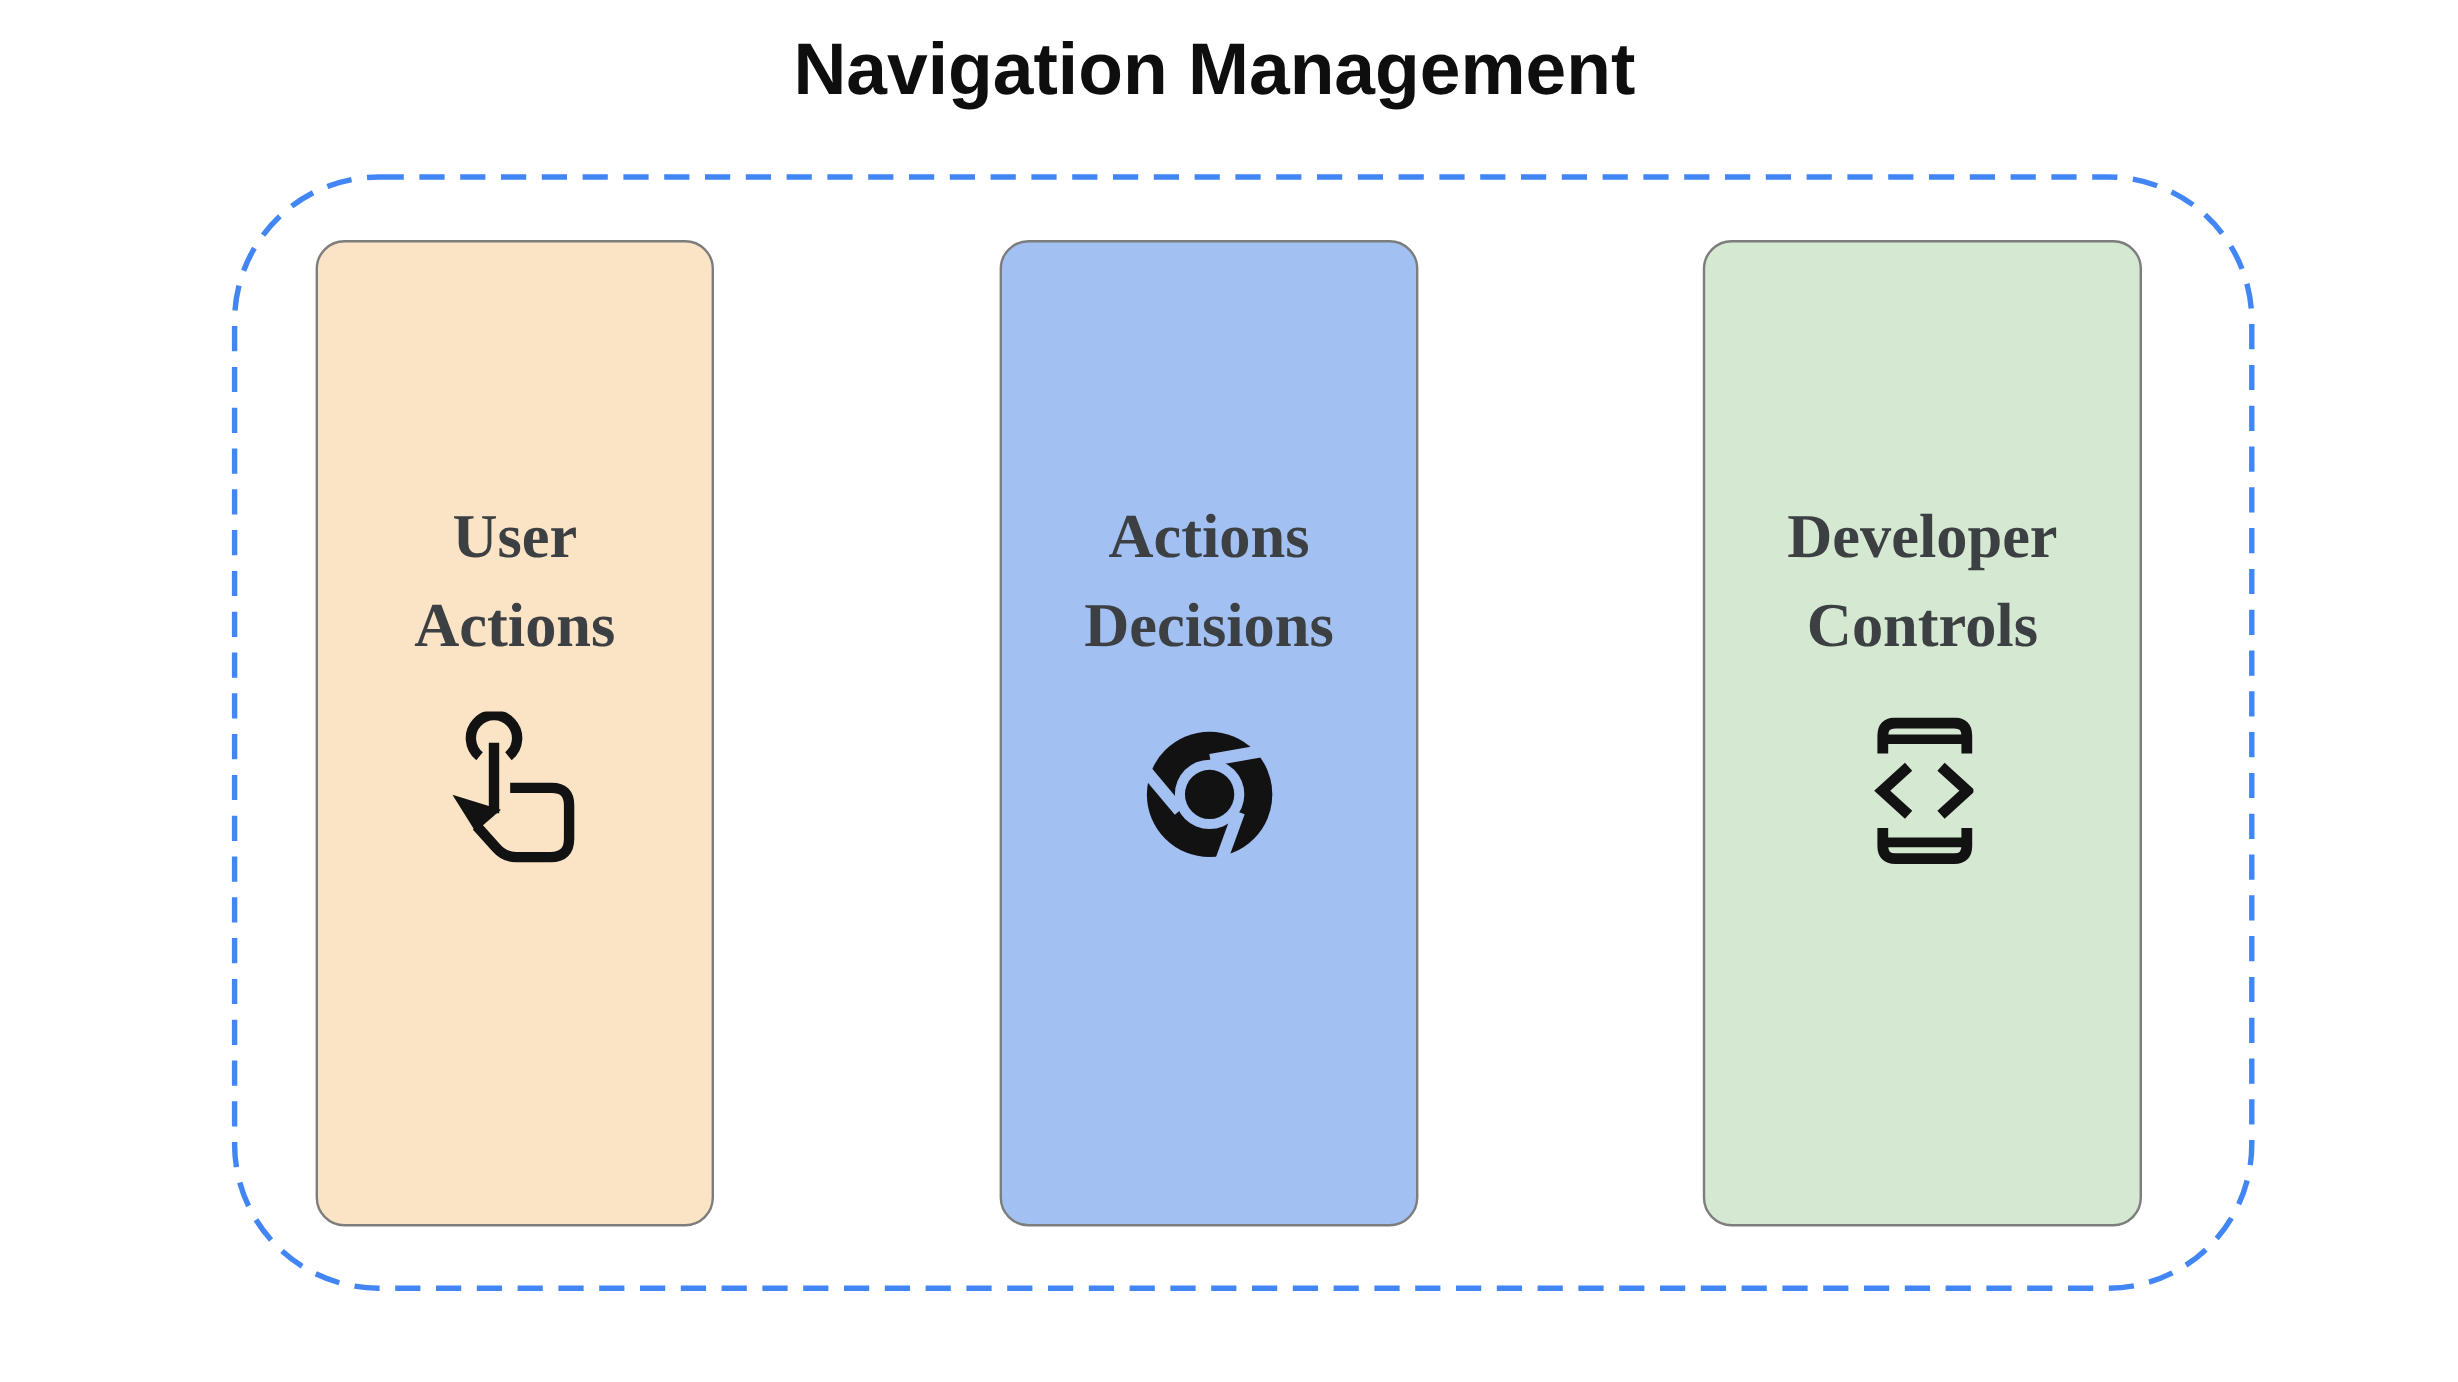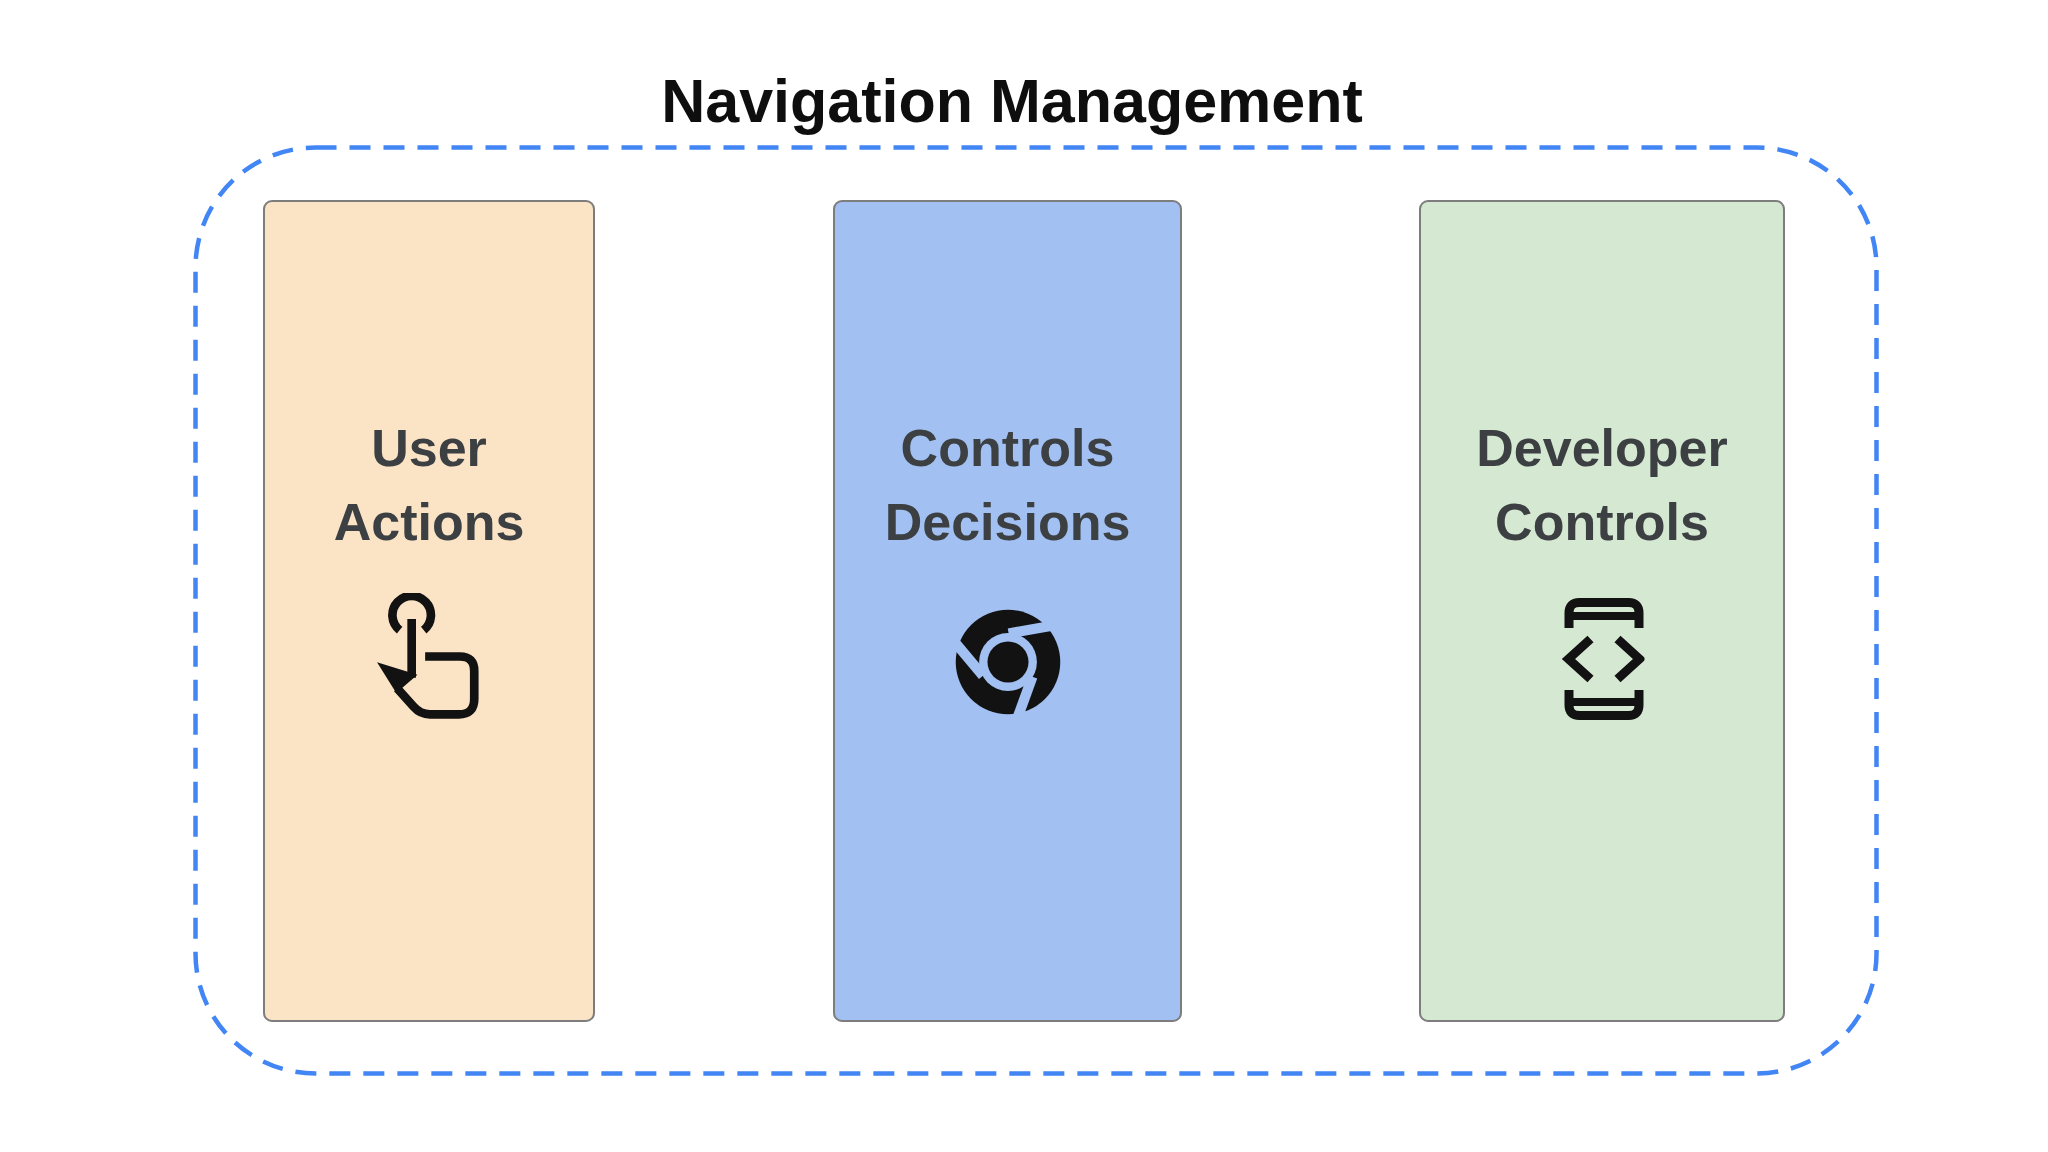--- a/index.html
+++ b/index.html
@@ -2,26 +2,26 @@
 <html><head>
 <meta charset="utf-8">
 <style>
   html,body{margin:0;padding:0;}
   body{
     width:2048px;height:1152px;position:relative;background:#ffffff;
     font-family:"Liberation Sans","DejaVu Sans",sans-serif;overflow:hidden;
   }
   .page-title{
     position:absolute;top:22px;left:0;width:2024px;
-    text-align:center;font-size:61px;font-weight:700;letter-spacing:0px;margin-top:44px;
+    text-align:center;font-size:61px;font-weight:700;letter-spacing:0px;
   }
   .dashed-svg{position:absolute;left:0;top:0;width:2048px;height:1152px;pointer-events:none;}
   .card{
     position:absolute;top:200px;height:822px;border:2px solid #7d7d7d;
-    border-radius:9px;box-sizing:border-box;
+    border-radius:24px;box-sizing:border-box;font-family:Liberation Serif, serif;
   }
   .card-1{left:263px;width:332px;}
   .card-2{left:833px;width:349px;}
   .card-3{left:1419px;width:366px;}
   .card-label{
     position:absolute;top:209px;left:50%;transform:translateX(-50%);
     width:260px;text-align:center;
     font-size:52px;line-height:74px;font-weight:700;
   }
   .card-icon{
@@ -50,21 +50,21 @@
       <path d="M36 27 V 88"></path>
 
       <path d="M50 66 H86 Q101 66 101 81 V110 Q101 126 85 126 H55 Q45 126 38 118 L21 99"></path>
     </g>
 
     <path d="M0 72 L20 104 L42 85 Z" fill="#121212"></path>
   </svg>
 </div>
 
 <div class="card card-2" style="background-color: rgb(162, 192, 242);">
-  <div class="card-label" style="color: rgb(60, 64, 67);">Controls Decisions</div>
+  <div class="card-label" style="color: rgb(60, 64, 67);">Actions Decisions</div>
   <svg class="card-icon icon-chrome" viewBox="-60 -60 120 120" xmlns="http://www.w3.org/2000/svg">
 
     <circle cx="0" cy="0" r="56" fill="#121212"></circle>
 
     <circle cx="0" cy="0" r="31" fill="#a2c0f2"></circle>
 
     <circle cx="0" cy="0" r="22" fill="#121212"></circle>
 
     <g stroke-width="11" stroke="#a2c0f2">
       <line x1="6" y1="-30" x2="64" y2="-30" transform="rotate(-10)"></line>

